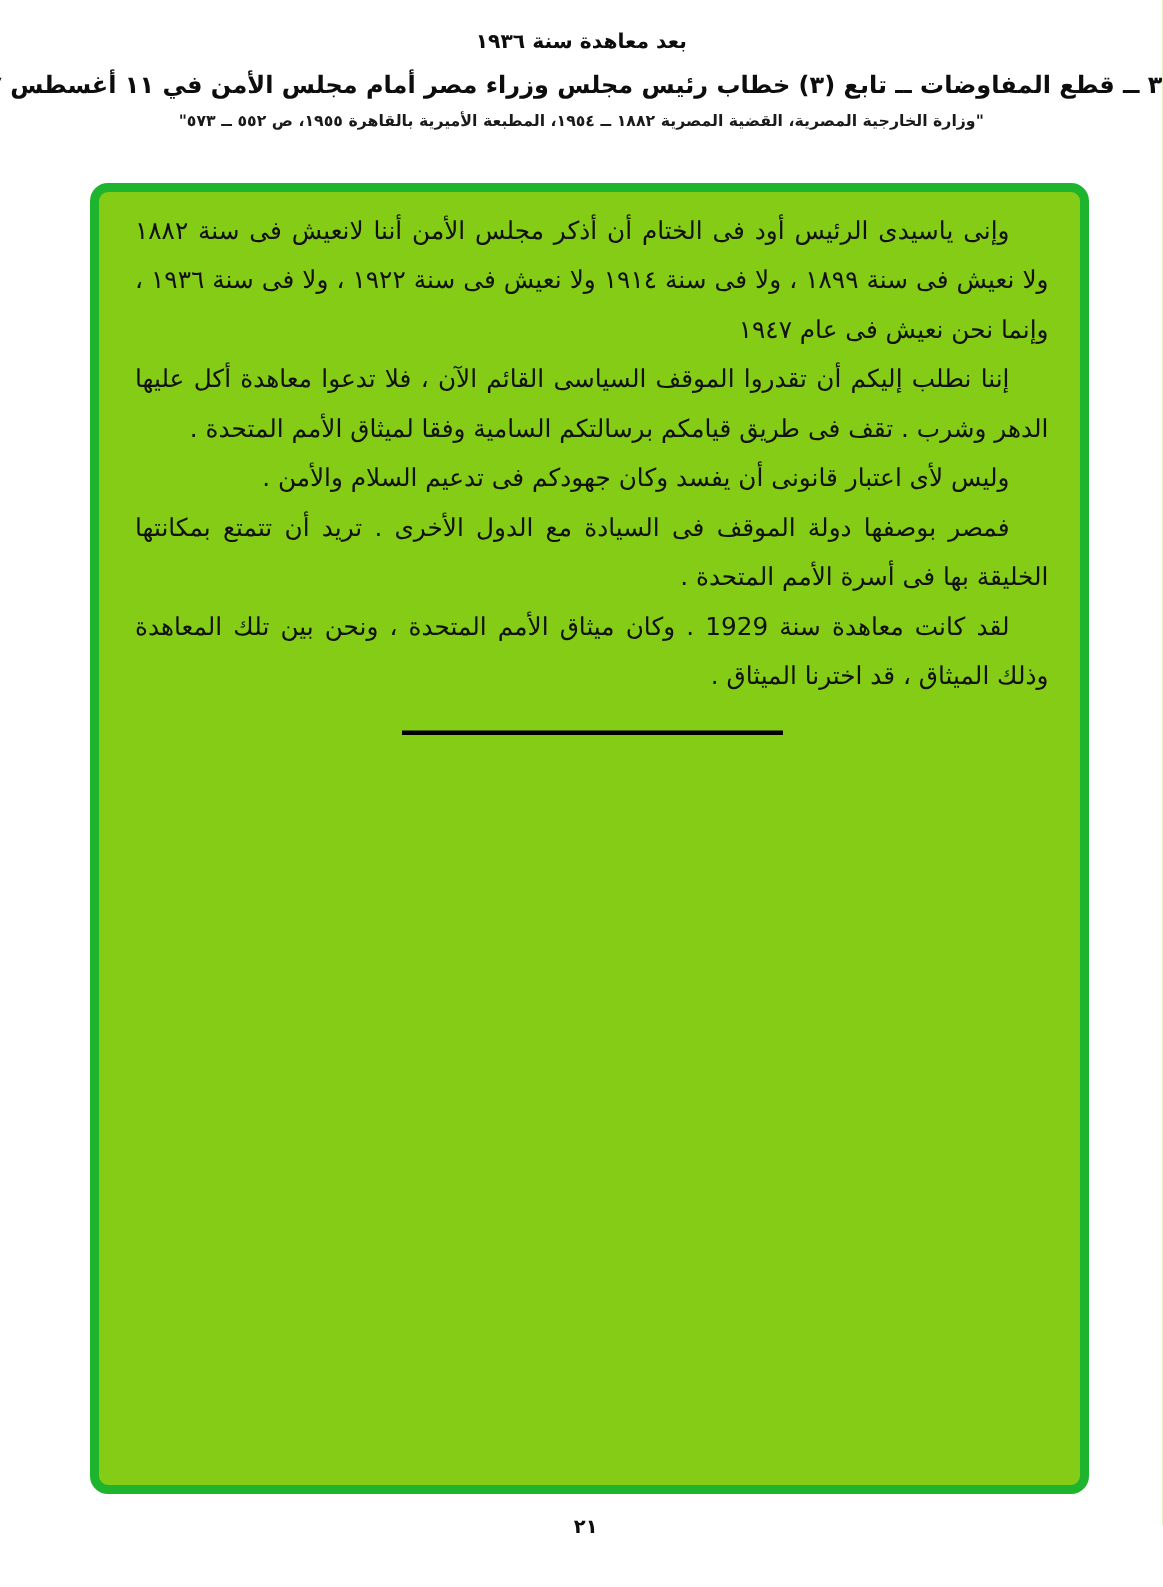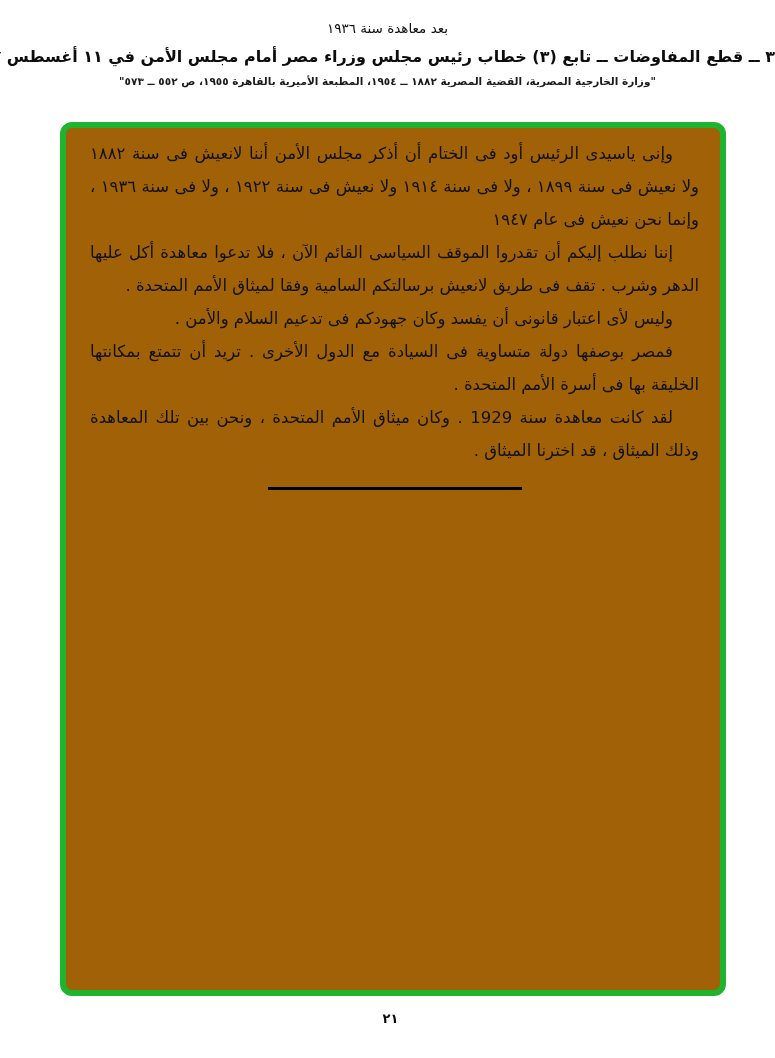--- a/index.html
+++ b/index.html
@@ -18,21 +18,21 @@
   .page-header {
     position: absolute;
     top: 20px;
     left: 0;
     width: 100%;
     direction: rtl;
     text-align: center;
   }
   .header-subject {
     font-size: 13.5px;
-    font-weight: normal;
+    font-weight: bold;
     margin-bottom: 11px;
   }
   .header-title {
     font-size: 16px;
     font-weight: bold;
     margin-bottom: 9px;
     white-space: nowrap;
   }
   .header-source {
     font-size: 10.5px;
@@ -43,21 +43,21 @@
   
   .document-frame {
     position: absolute;
     left: 60px;
     top: 122px;
     width: 666px;
     height: 874px;
     box-sizing: border-box;
     border: 6px solid #1eb42d;
     border-radius: 12px;
-    background: #a16207;
+    background: #84cc16;
   }
   .document-body {
     direction: rtl;
     text-align: justify;
     padding: 9px 21px 0 24px;
     font-size: 16.5px;
     line-height: 33px;
     color: #111111;
   }
   .document-body p {
@@ -91,21 +91,21 @@
 
 <header class="page-header">
   <div class="header-subject">بعد معاهدة سنة ١٩٣٦</div>
   <div class="header-title">٣ ــ قطع المفاوضات ــ تابع (٣) خطاب رئيس مجلس وزراء مصر أمام مجلس الأمن في ١١ أغسطس ١٩٤٧</div>
   <div class="header-source">"وزارة الخارجية المصرية، القضية المصرية ١٨٨٢ ــ ١٩٥٤، المطبعة الأميرية بالقاهرة ١٩٥٥، ص ٥٥٢ ــ ٥٧٣"</div>
 </header>
 
 <section class="document-frame">
   <div class="document-body">
     <p>وإنى ياسيدى الرئيس أود فى الختام أن أذكر مجلس الأمن أننا لانعيش فى سنة ١٨٨٢ ولا نعيش فى سنة ١٨٩٩ ، ولا فى سنة ١٩١٤ ولا نعيش فى سنة ١٩٢٢ ، ولا فى سنة ١٩٣٦ ، وإنما نحن نعيش فى عام ١٩٤٧</p>
-    <p>إننا نطلب إليكم أن تقدروا الموقف السياسى القائم الآن ، فلا تدعوا معاهدة أكل عليها الدهر وشرب . تقف فى طريق لانعيش برسالتكم السامية وفقا لميثاق الأمم المتحدة .</p>
+    <p>إننا نطلب إليكم أن تقدروا الموقف السياسى القائم الآن ، فلا تدعوا معاهدة أكل عليها الدهر وشرب . تقف فى طريق قيامكم برسالتكم السامية وفقا لميثاق الأمم المتحدة .</p>
     <p>وليس لأى اعتبار قانونى أن يفسد وكان جهودكم فى تدعيم السلام والأمن .</p>
-    <p>فمصر بوصفها دولة متساوية فى السيادة مع الدول الأخرى . تريد أن تتمتع بمكانتها الخليقة بها فى أسرة الأمم المتحدة .</p>
+    <p>فمصر بوصفها دولة الموقف فى السيادة مع الدول الأخرى . تريد أن تتمتع بمكانتها الخليقة بها فى أسرة الأمم المتحدة .</p>
     <p>لقد كانت معاهدة سنة 1929 . وكان ميثاق الأمم المتحدة ، ونحن بين تلك المعاهدة وذلك الميثاق ، قد اخترنا الميثاق .</p>
     <div class="section-divider"></div>
   </div>
 </section>
 
 <footer class="page-number">٢١</footer>
 
 </body></html>

